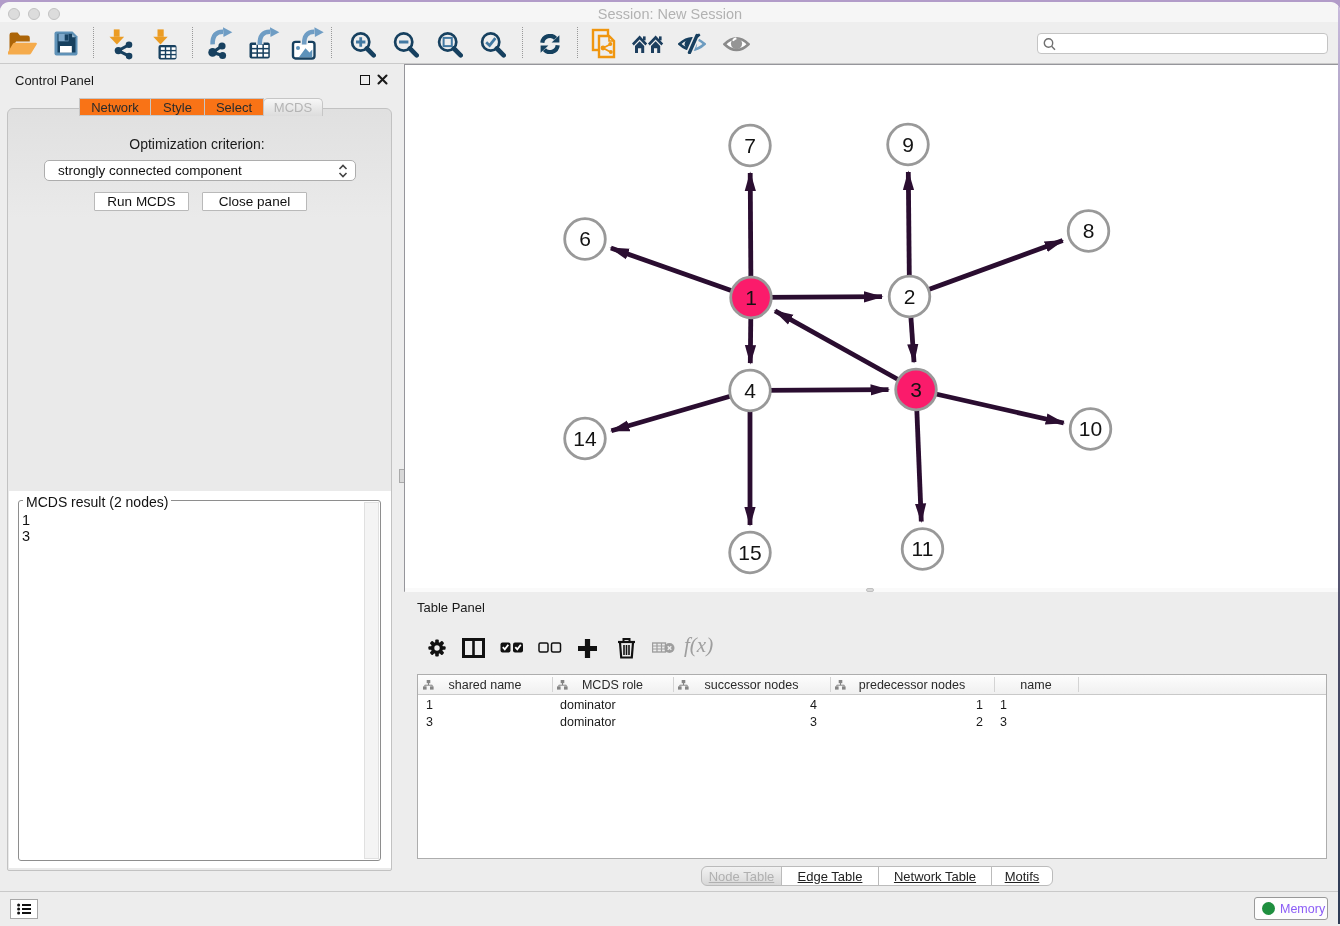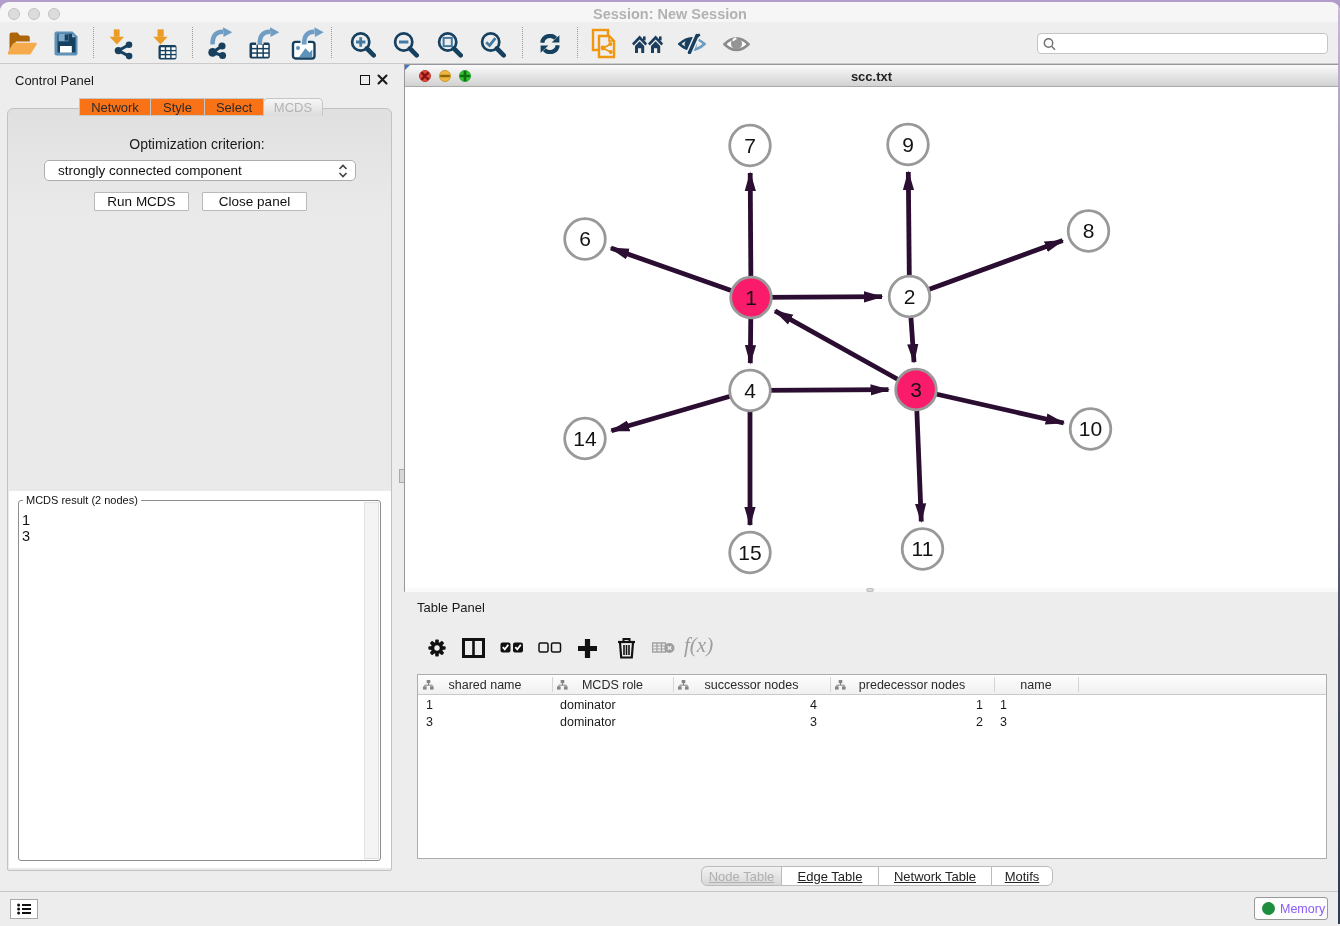--- a/index.html
+++ b/index.html
@@ -6,42 +6,42 @@
     font-family:"Liberation Sans",sans-serif;background:#b29cc9;}
   #win{position:absolute;left:0;top:2px;width:1340px;height:924px;background:#ededed;
     border-radius:9px 9px 0 0;overflow:hidden;}
   .abs{position:absolute;}
   #shift{position:absolute;left:0;top:-2px;width:1340px;height:926px;}
   #titlebar{position:absolute;left:0;top:2px;width:1340px;height:21px;background:#f6f6f6;
     border-bottom:1px solid #dedede;border-radius:9px 9px 0 0;}
   .tl{position:absolute;top:6px;width:12px;height:12px;border-radius:50%;
     background:#dcdcdc;border:1px solid #c2c2c2;box-sizing:border-box;}
   #wtitle{position:absolute;top:4px;left:0;width:1340px;text-align:center;
-    font-size:14.5px;color:#b2b2b2;font-weight:bold;}
+    font-size:14.5px;color:#b2b2b2;}
   #toolbar{position:absolute;left:0;top:22px;width:1340px;height:41px;background:#eeeeee;
     border-bottom:1px solid #cacaca;}
   .ti{position:absolute;top:22px;}
   .tsep{position:absolute;top:27px;height:31px;width:0;border-left:1px dotted #999;}
   #searchbox{position:absolute;left:1037px;top:33px;width:291px;height:21px;background:#fff;
     border:1px solid #c4c4c4;border-radius:4px;box-sizing:border-box;}
   
   #cpheader{position:absolute;left:15px;top:73px;font-size:13px;color:#1a1a1a;}
   #cpbox{position:absolute;left:7px;top:108px;width:385px;height:763px;background:linear-gradient(180deg,#e0e0e0,#eaeaea 110px,#eaeaea);
     border:1px solid #c2c2c2;border-radius:6px 6px 2px 2px;box-sizing:border-box;}
   .tab{position:absolute;top:98px;height:18px;background:#f97316;border:1px solid #c6c6c6;
     box-sizing:border-box;font-size:13px;color:#2b2b2b;text-align:center;line-height:17px;}
   #optlabel{position:absolute;left:0;top:136px;width:394px;text-align:center;font-size:14px;color:#1a1a1a;}
   #dropdown{position:absolute;left:44px;top:160px;width:312px;height:21px;background:#fff;
     border:1px solid #adadad;border-radius:5px;box-sizing:border-box;font-size:13.5px;color:#111;}
   .pbtn{position:absolute;top:192px;height:19px;background:#fff;border:1px solid #b9b9b9;
     border-radius:1px;box-sizing:border-box;font-size:13.5px;color:#111;text-align:center;line-height:17px;}
   #resultwhite{position:absolute;left:9px;top:491px;width:382px;height:377px;background:#fff;}
   #groupbox{position:absolute;left:18px;top:500px;width:363px;height:361px;
     border:1px solid #8e8e8e;border-radius:3px;box-sizing:border-box;}
-  #grouplabel{position:absolute;left:23px;top:494px;background:#fff;padding:0 3px;font-size:11px;color:#111;}
+  #grouplabel{position:absolute;left:23px;top:494px;background:#fff;padding:0 3px;font-size:14px;color:#111;}
   #scrolltrack{position:absolute;left:364px;top:502px;width:15px;height:357px;background:#f4f4f4;
     border:1px solid #e0e0e0;box-sizing:border-box;}
   
   #nframe{position:absolute;left:404px;top:64px;width:935px;height:528px;background:#fff;
     border:1px solid #96969b;border-bottom-color:#c6c6c6;box-sizing:border-box;}
   #ntitle{position:absolute;left:0;top:0;width:100%;height:22px;
     background:linear-gradient(#fafafa,#d2d2d2);border-bottom:1px solid #a9a9a9;box-sizing:border-box;}
   .nlight{position:absolute;top:4.5px;width:12px;height:12px;border-radius:50%;box-sizing:border-box;}
   
   #tpanel{position:absolute;left:398px;top:592px;width:942px;height:299px;background:#ededed;}
@@ -243,41 +243,20 @@
   <div class="pbtn" style="left:202px;width:105px;">Close panel</div>
   <div id="resultwhite"></div>
   <div id="groupbox"></div>
   <div id="grouplabel">MCDS result (2 nodes)</div>
   <div id="scrolltrack"></div>
   <div style="position:absolute;left:22px;top:512px;font-size:14.5px;color:#111;">1</div>
   <div style="position:absolute;left:22px;top:528px;font-size:14.5px;color:#111;">3</div>
   <div style="position:absolute;left:399px;top:469px;width:7px;height:14px;background:#d8d8d8;border:1px solid #aaa;box-sizing:border-box;"></div>
 
   <div id="nframe">
-    <div id="ntitle">
-      <div class="nlight" style="left:13.5px;background:#e4463d;border:1px solid #b93a32;">
-            <svg width="10" height="10" viewBox="0 0 9 9" style="display:block;margin:0;position:absolute;left:0;top:0;">
-              <path d="M2 2 L7 7 M7 2 L2 7" stroke="#7e150e" stroke-width="2.2" stroke-linecap="round"></path>
-            </svg>
-          </div>
-      <div class="nlight" style="left:33.5px;background:#f0b73e;border:1px solid #ce9a2e;">
-            <svg width="10" height="10" viewBox="0 0 9 9" style="display:block;margin:0;position:absolute;left:0;top:0;">
-              <path d="M1.2 4.5 L7.8 4.5" stroke="#8f6708" stroke-width="2.4" stroke-linecap="round"></path>
-            </svg>
-          </div>
-      <div class="nlight" style="left:53.5px;background:#35c435;border:1px solid #27a32b;">
-            <svg width="10" height="10" viewBox="0 0 9 9" style="display:block;margin:0;position:absolute;left:0;top:0;">
-              <path d="M4.5 1 L4.5 8 M1 4.5 L8 4.5" stroke="#0e6e11" stroke-width="2.4" stroke-linecap="round"></path>
-            </svg>
-          </div>
-      <div style="position:absolute;width:100%;text-align:center;top:4px;font-size:13px;font-weight:600;color:#222;">scc.txt</div>
-      <svg style="position:absolute;left:0;top:0;" width="5" height="5" viewBox="0 0 5 5">
-            <path d="M0 0 L5 0 L0 5 z" fill="#3b76d1"></path>
-          </svg>
-    </div>
     <svg style="position:absolute;left:0;top:22px;" width="933" height="504" viewBox="0 0 933 504">
       <defs>
         <marker id="ah" refX="18" refY="6" markerWidth="20" markerHeight="13" orient="auto" markerUnits="userSpaceOnUse">
           <path d="M0 0.4 L19.5 6 L0 11.6 z" fill="#2b0e31"></path>
         </marker>
       </defs>
       <g stroke="#2a0d30" stroke-width="4.8">
         <line x1="346" y1="210.5" x2="345.2" y2="86.0" marker-end="url(#ah)"></line>
         <line x1="346" y1="210.5" x2="205.9" y2="161.1" marker-end="url(#ah)"></line>
         <line x1="346" y1="210.5" x2="477.0" y2="209.7" marker-end="url(#ah)"></line>

